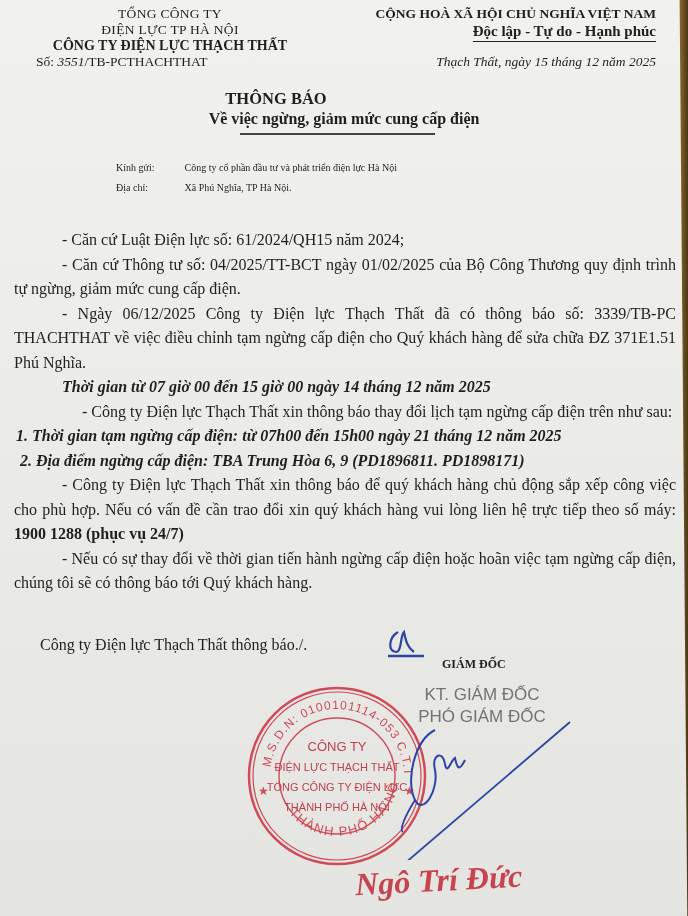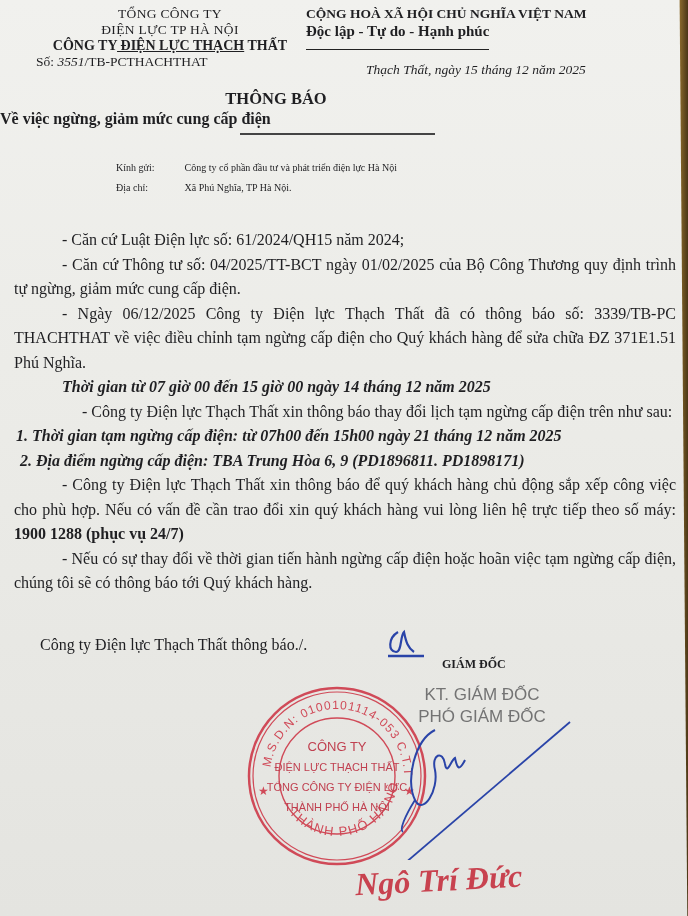--- a/index.html
+++ b/index.html
@@ -15,29 +15,29 @@
     }
     .edge {
       position: absolute; right: 0; top: 0; width: 14px; height: 916px;
       background: linear-gradient(90deg, #e6e6e2 0%, #8a6a2c 40%, #4a3616 100%);
       clip-path: polygon(40% 0, 100% 0, 100% 100%, 95% 100%);
     }
     .abs { position: absolute; white-space: nowrap; }
     .hdr-left { left: 30px; top: 6px; width: 280px; text-align: center; font-size: 13.5px; line-height: 16px; }
     .hdr-left .l1, .hdr-left .l2 { font-weight: normal; letter-spacing: 0.3px; }
     .hdr-left .l3 { font-weight: bold; font-size: 14px; }
-    .hdr-left .l3 .ul { text-decoration: underline; }
+    .hdr-left .l3 .ul { }
     .hdr-left .l4 { text-align: left; padding-left: 6px; font-size: 13.5px; }
     .hdr-left .l4 i { }
-    .hdr-right { left: 306px; top: 6px; width: 340px; text-align: left; }
+    .hdr-right { left: 316px; top: 6px; width: 340px; text-align: right; }
     .hdr-right .l1 { font-weight: bold; font-size: 13.5px; line-height: 16px; }
-    .hdr-right .l2 { font-weight: bold; font-size: 15px; line-height: 18px; display: inline-block; border-bottom: 1.5px solid #222; padding-bottom: 9px; }
+    .hdr-right .l2 { font-weight: bold; font-size: 15px; line-height: 18px; display: inline-block; border-bottom: 1.5px solid #222; padding-bottom: 1px; }
     .hdr-right .l3 { font-style: italic; font-size: 13.5px; margin-top: 12px; padding-left: 60px; }
     .title { left: 0; width: 552px; top: 88px; text-align: center; font-weight: bold; font-size: 16.5px; line-height: 22px; }
-    .subtitle { left: 0; width: 688px; top: 110px; font-weight: bold; font-size: 16px; }
+    .subtitle { left: 0; width: 688px; top: 110px; text-align: center; font-weight: bold; font-size: 16px; }
     .subtitle-line { position: absolute; left: 240px; width: 195px; top: 133px; height: 1.5px; background: #444; }
     .recipient { left: 116px; top: 158px; font-size: 10px; line-height: 20px; }
     .recipient .lab { display: inline-block; width: 66px; }
     .body { left: 14px; top: 228px; width: 662px; font-size: 16px; line-height: 24.5px; white-space: normal; }
     .body p { margin: 0; text-align: justify; }
     .body .ind { text-indent: 48px; }
     .body .ind2 { text-indent: 68px; }
     .body .bi { font-weight: bold; font-style: italic; }
     .body .b { font-weight: bold; }
     .body .nojust { text-align: left; }

